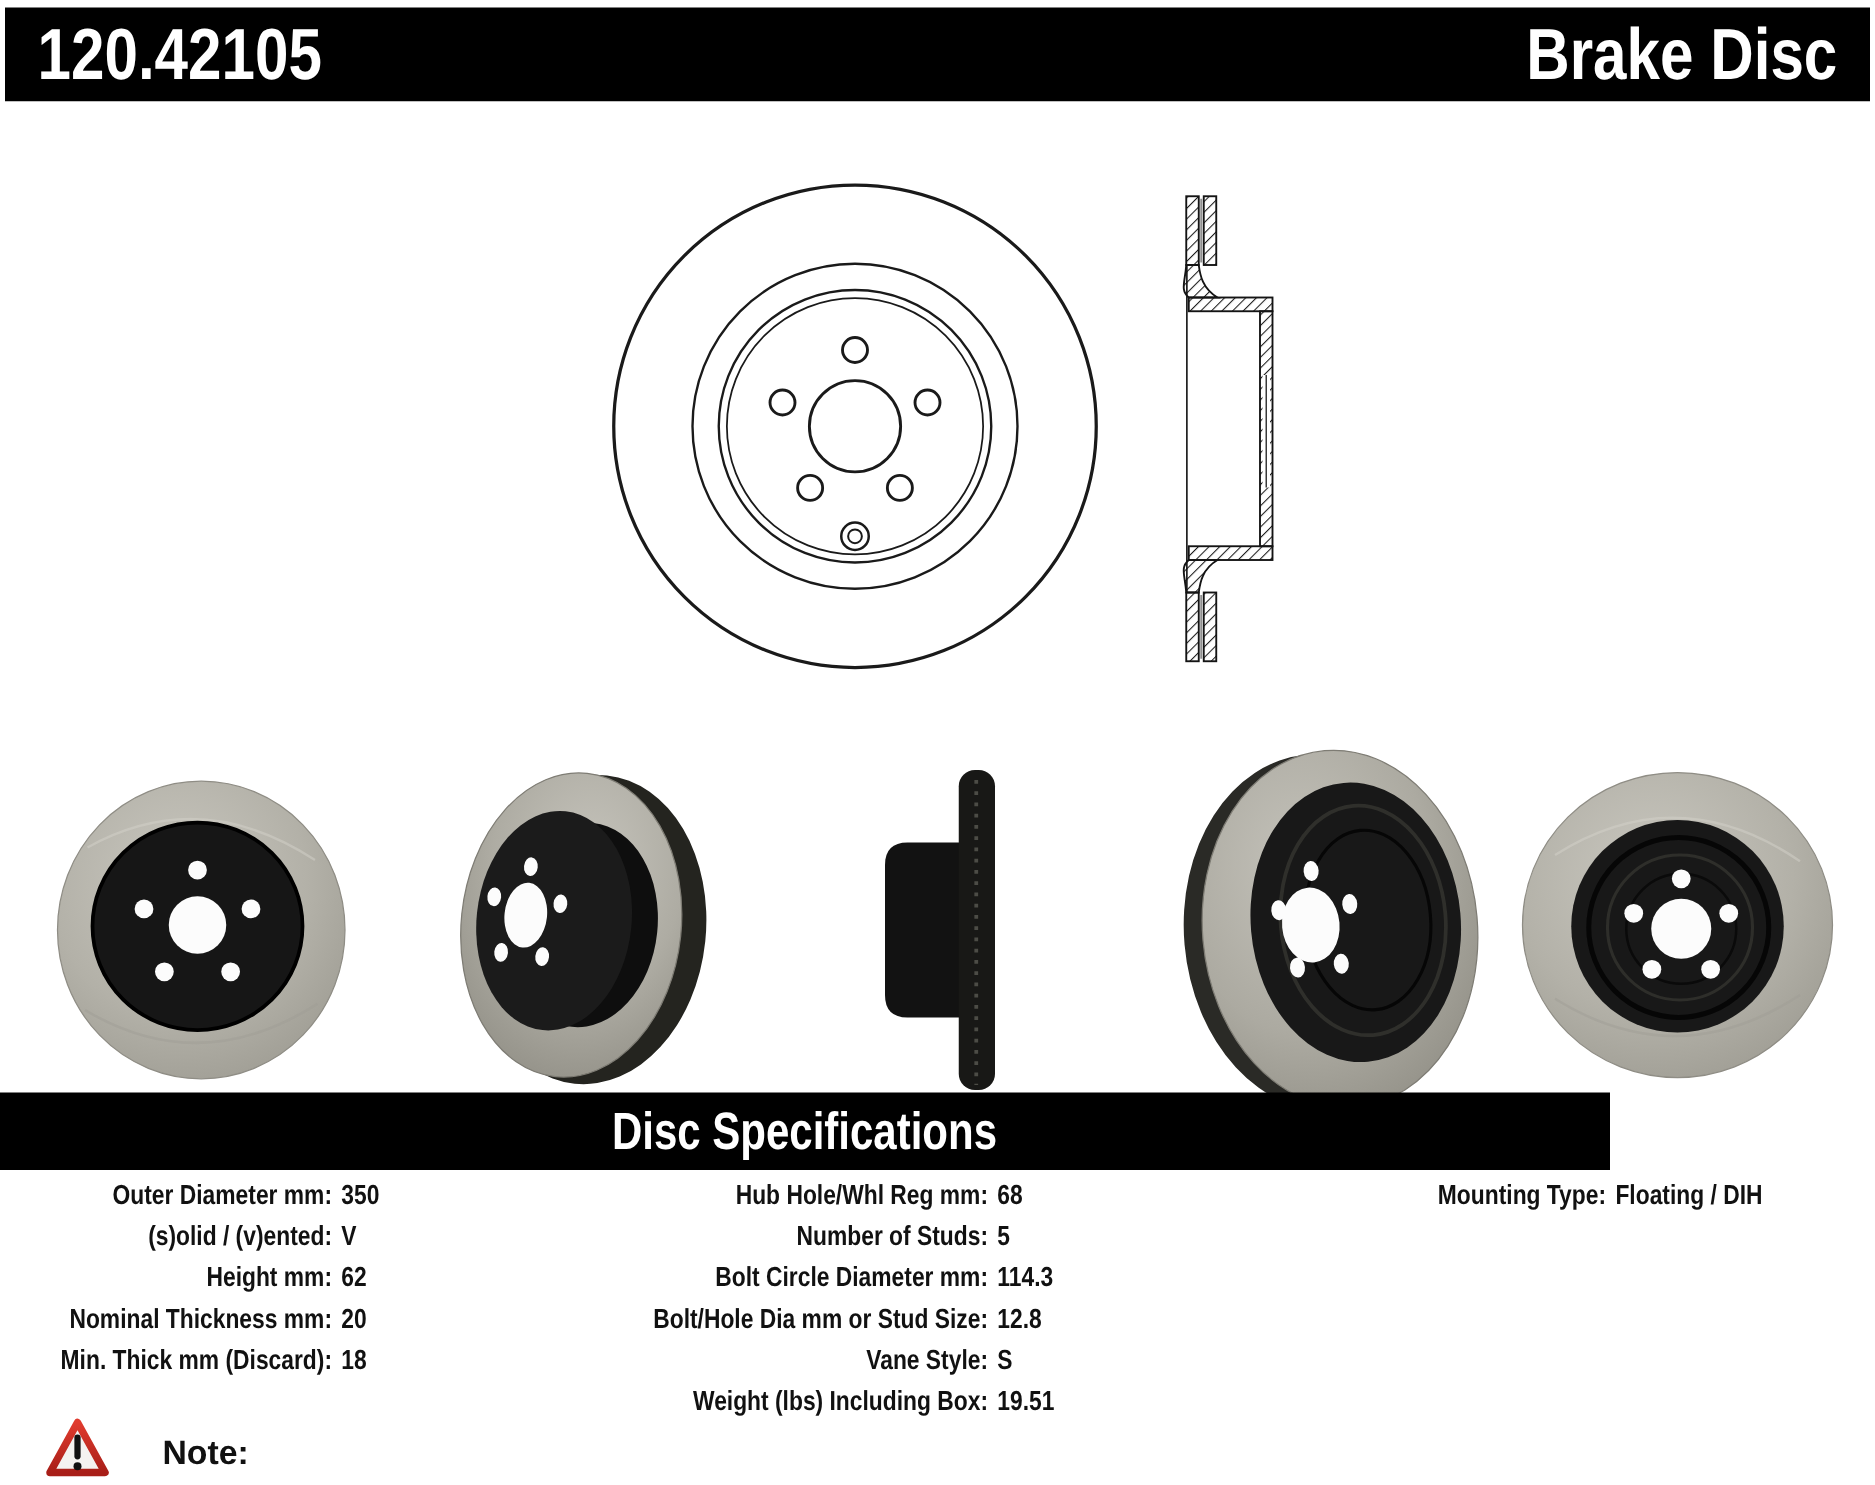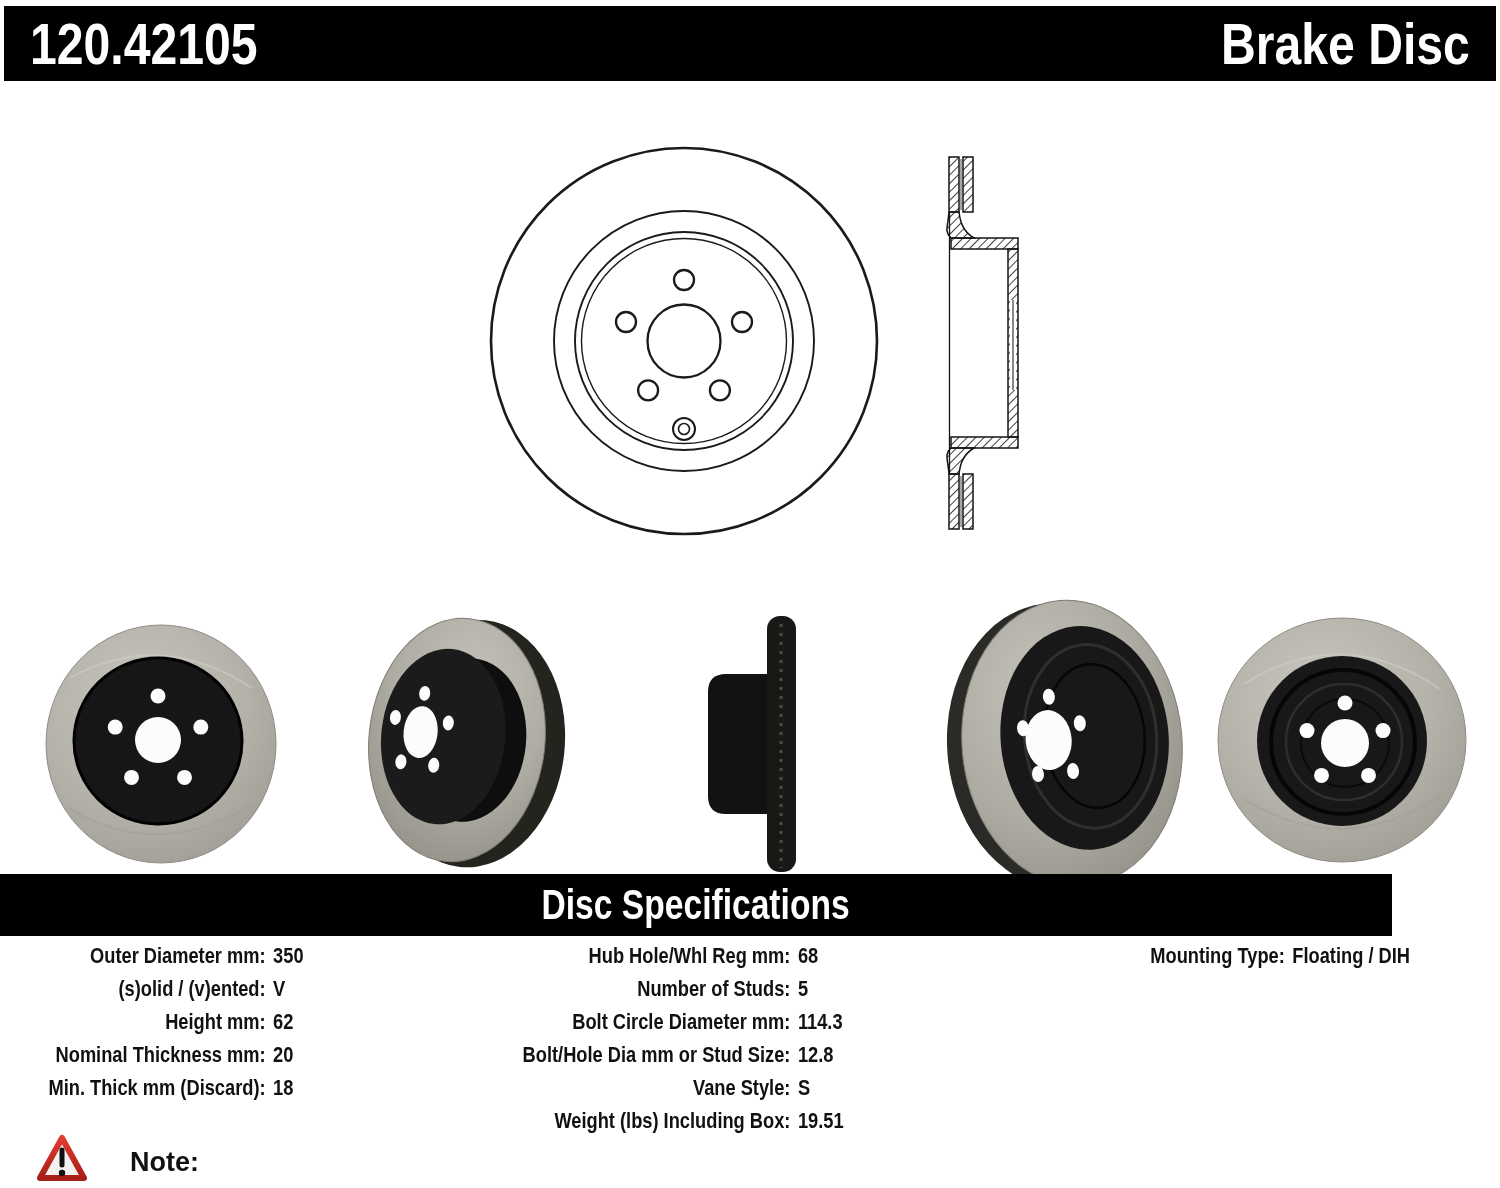--- a/index.html
+++ b/index.html
@@ -19,21 +19,21 @@
     padding:0 26px;
   }
   .header-left{font-size:58px;font-weight:bold;transform:scaleX(.83);transform-origin:left center;white-space:nowrap;}
   .header-right{font-size:58px;font-weight:bold;transform:scaleX(.83);transform-origin:right center;white-space:nowrap;}
 
   
   .art{position:absolute;}
 
   
   .spec-bar{
-    position:absolute;left:0;top:874px;width:1392px;height:62px;
+    position:absolute;left:0;top:874px;width:1288px;height:62px;
     background:var(--header-bg);color:var(--header-text);
     display:flex;align-items:center;justify-content:center;
   }
   .spec-bar span{font-size:42px;font-weight:bold;transform:scaleX(.8);white-space:nowrap;}
 
   .spec-col{position:absolute;top:939px;transform:scaleX(.83);transform-origin:0 0;}
   .spec-row{display:flex;line-height:33px;font-size:22px;font-weight:bold;white-space:nowrap;}
   .spec-label{text-align:right;}
   .spec-value{padding-left:9px;}
   .col-left{left:0;}

